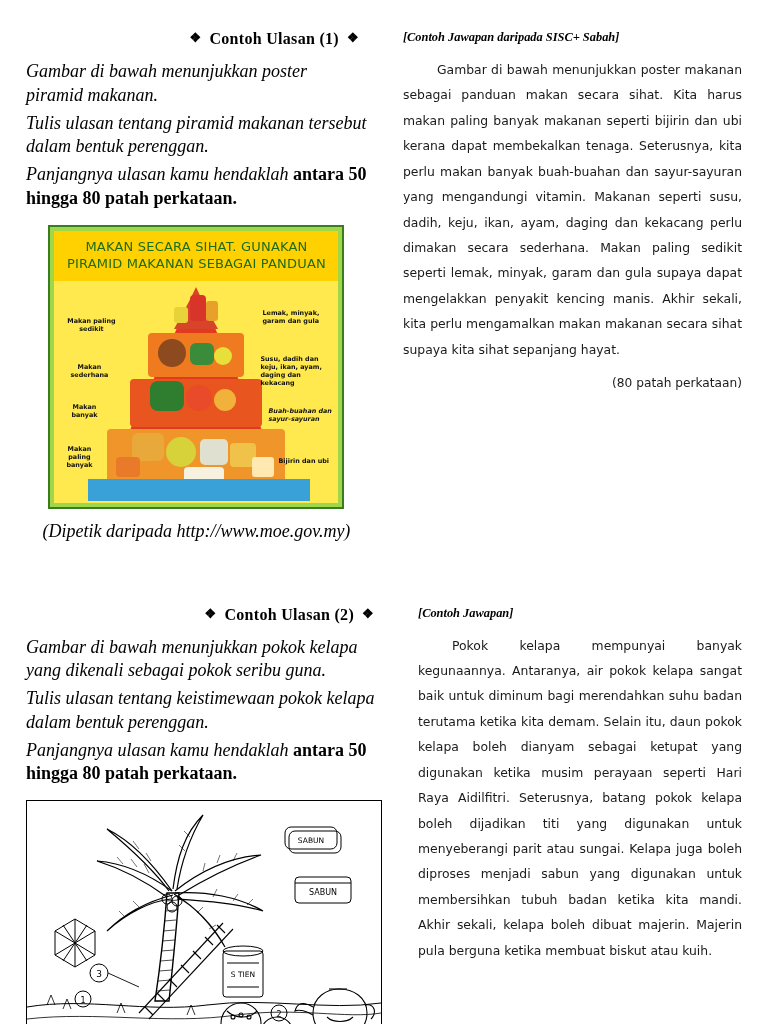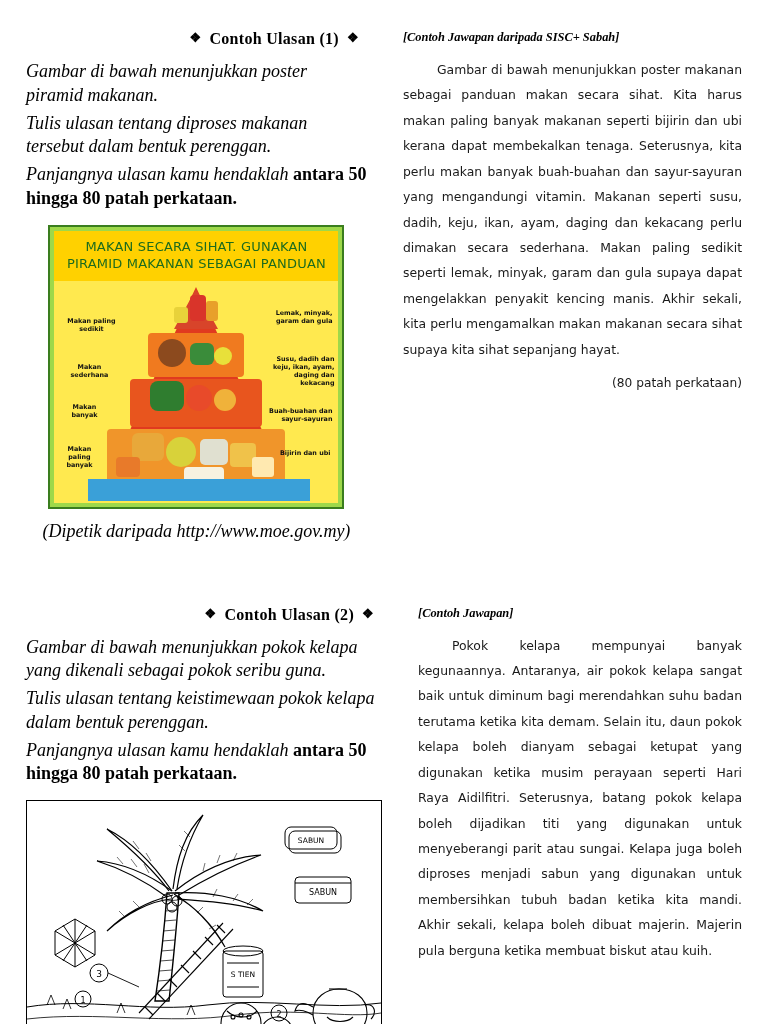--- a/index.html
+++ b/index.html
@@ -156,21 +156,21 @@
     position: absolute;
     border-radius: 50%;
   }
   .lbl {
     position: absolute;
     font-family: "DejaVu Sans", sans-serif;
     font-size: 6.4px;
     font-weight: bold;
     color: #111;
     line-height: 1.25;
-    text-align: right;
+    text-align: left;
   }
   .lbl.left { text-align: center; }
   .poster-foot {
     background: #a8e063;
     text-align: center;
     padding: 10px 4px 12px 4px;
     font-family: "DejaVu Sans", sans-serif;
     font-weight: bold;
     font-size: 15px;
     color: #0b5e2a;
@@ -199,21 +199,21 @@
 
   <div class="section">
 
     <div class="col-left">
 
       <div class="ex-title">
         <span class="diamond">❖</span><span>Contoh Ulasan (1)</span><span class="diamond">❖</span>
       </div>
 
       <p class="instr">Gambar di bawah menunjukkan poster piramid makanan.</p>
-      <p class="instr">Tulis ulasan tentang diproses makanan tersebut dalam bentuk perenggan.</p>
+      <p class="instr">Tulis ulasan tentang piramid makanan tersebut dalam bentuk perenggan.</p>
       <p class="instr"><span>Panjangnya ulasan kamu hendaklah </span><b>antara 50 hingga 80 patah perkataan.</b></p>
 
       <div class="poster">
 
         <div class="poster-head">
           <div>MAKAN SECARA SIHAT. GUNAKAN</div>
           <div>PIRAMID MAKANAN SEBAGAI PANDUAN</div>
         </div>
 
         <div class="poster-main">
@@ -244,22 +244,22 @@
 
           <div style="position:absolute;left:34px;top:198px;width:222px;height:22px;background:#3aa0d8;"></div>
 
           <div class="lbl left" style="left:6px;top:36px;width:62px;">Makan paling sedikit</div>
           <div class="lbl left" style="left:4px;top:82px;width:62px;">Makan sederhana</div>
           <div class="lbl left" style="left:4px;top:122px;width:52px;">Makan banyak</div>
           <div class="lbl left" style="left:2px;top:164px;width:46px;">Makan paling banyak</div>
 
           <div class="lbl" style="right:6px;top:28px;width:70px;">Lemak, minyak, garam dan gula</div>
           <div class="lbl" style="right:4px;top:74px;width:74px;">Susu, dadih dan keju, ikan, ayam, daging dan kekacang</div>
-          <div class="lbl" style="right:6px;top:126px;width:64px;">Buah-buahan dan sayur-sayuran</div>
-          <div class="lbl" style="right:8px;top:168px;width:52px;">Bijirin dan ubi</div>
+          <div class="lbl" style="right:6px;top:126px;width:64px;font-style:italic;">Buah-buahan dan sayur-sayuran</div>
+          <div class="lbl" style="right:8px;top:176px;width:52px;">Bijirin dan ubi</div>
         </div>
 
       </div>
 
       <div class="caption">(Dipetik daripada http://www.moe.gov.my)</div>
     </div>
 
     <div class="col-right">
       <div class="answer-tag">[Contoh Jawapan daripada SISC+ Sabah]</div>
       <div class="answer-body">

